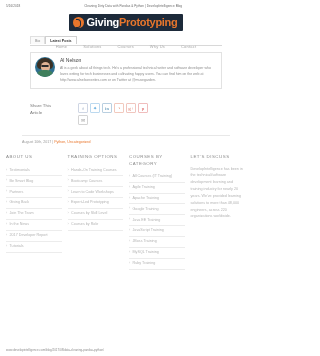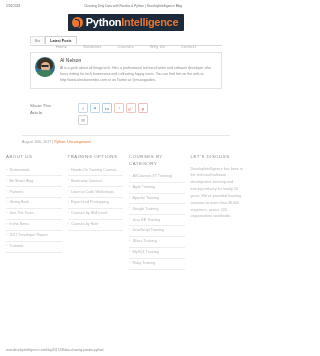--- a/index.html
+++ b/index.html
@@ -145,21 +145,21 @@
 
   <div class="print-header">
     <span>5/16/2018</span>
     <span class="ph-center">Cleaning Dirty Data with Pandas &amp; Python | DevelopIntelligence Blog</span>
   </div>
 
   <div class="logo-wrap">
     <div class="logo">
       <span class="logo-mark"></span>
       <span class="logo-text">
-        <span class="w1">Python</span><span class="w2">Intelligence</span>
+        <span class="w1">Giving</span><span class="w2">Prototyping</span>
       </span>
     </div>
   </div>
 
   <div class="site-nav">
     <span>Home</span>
     <span>Solutions</span>
     <span>Courses</span>
     <span>Why Us</span>
     <span>Contact</span>

